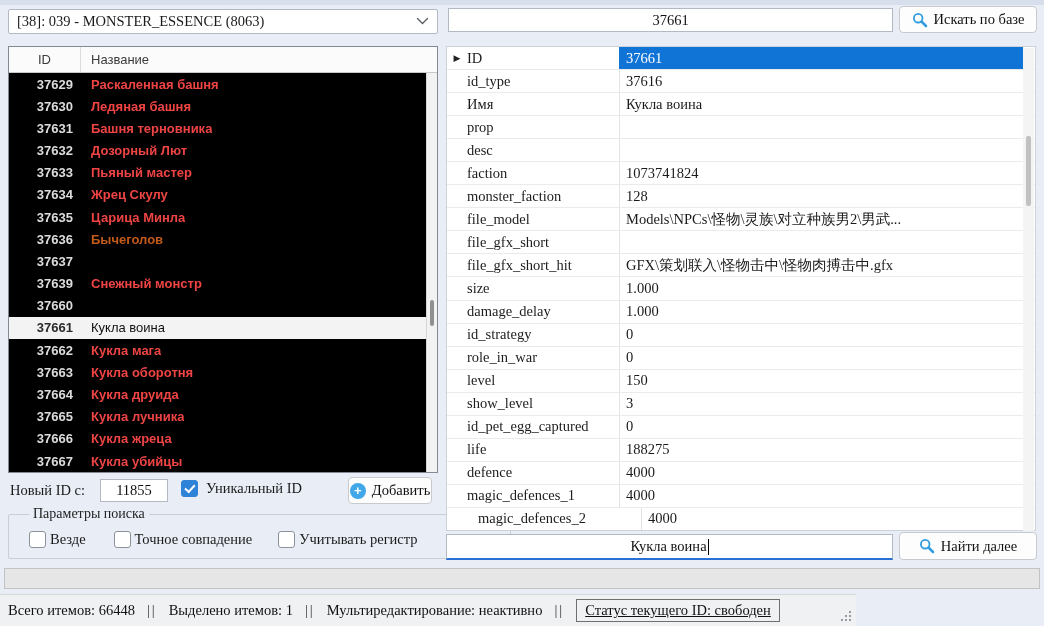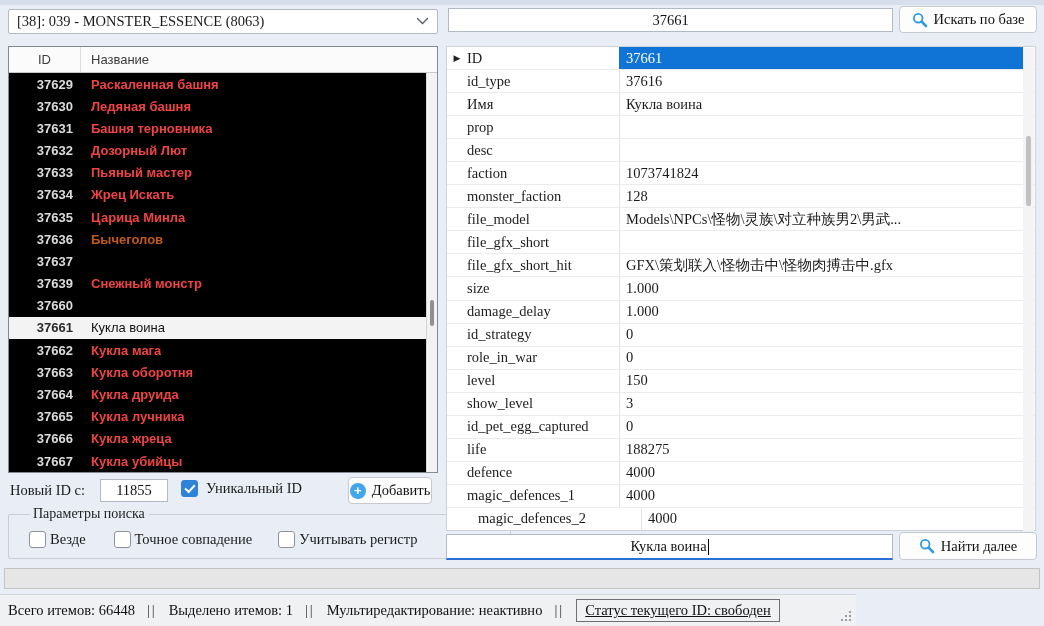--- a/index.html
+++ b/index.html
@@ -192,21 +192,21 @@
       <div class="it-row style-red">
     <span class="cell-id">37632</span>
     <span class="cell-name">Дозорный Лют</span>
   </div>
       <div class="it-row style-red">
     <span class="cell-id">37633</span>
     <span class="cell-name">Пьяный мастер</span>
   </div>
       <div class="it-row style-red">
     <span class="cell-id">37634</span>
-    <span class="cell-name">Жрец Искать</span>
+    <span class="cell-name">Жрец Скулу</span>
   </div>
       <div class="it-row style-red">
     <span class="cell-id">37635</span>
     <span class="cell-name">Царица Минла</span>
   </div>
       <div class="it-row style-orange">
     <span class="cell-id">37636</span>
     <span class="cell-name">Бычеголов</span>
   </div>
       <div class="it-row style-red">

